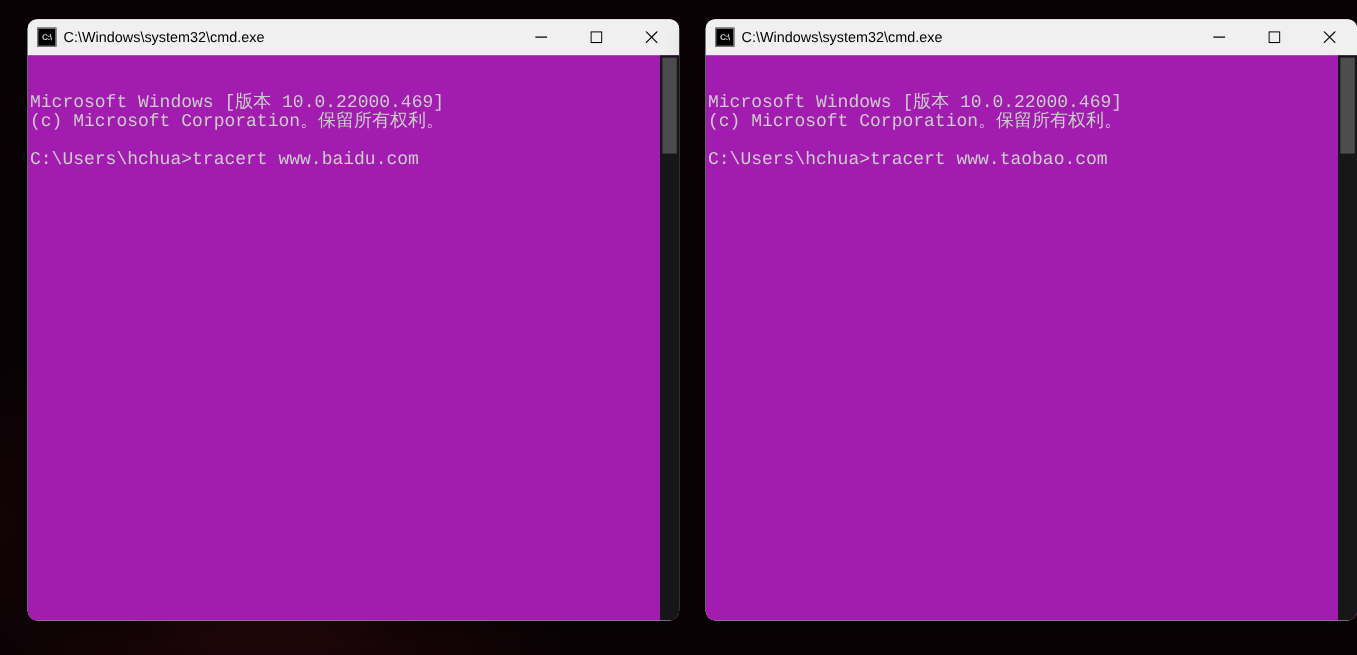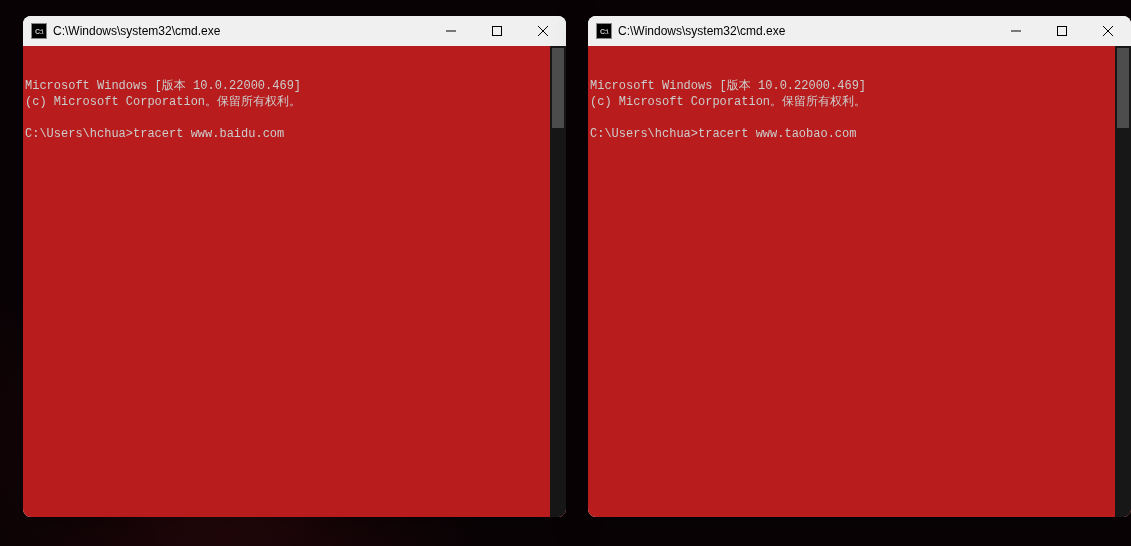--- a/index.html
+++ b/index.html
@@ -61,23 +61,23 @@
   height: 100%;
   display: flex;
   align-items: center;
   justify-content: center;
   color: #000;
   cursor: pointer;
 }
 .win-btn svg { width: 10px; height: 10px; }
 .terminal {
   flex: 1;
-  background: #b91c1c;
+  background: #a21caf;
   color: #cccccc;
-  font-size: 12px;
+  font-size: 15px;
   line-height: 16px;
   padding: 0;
   white-space: pre;
   position: relative;
   overflow: hidden;
 }
 .terminal-text {
   padding: 0 2px;
 }
 .scrollbar {

